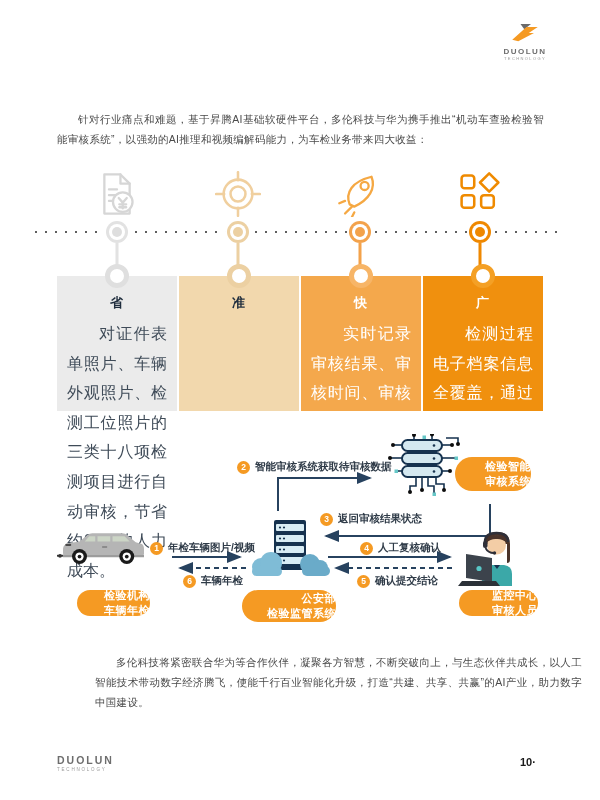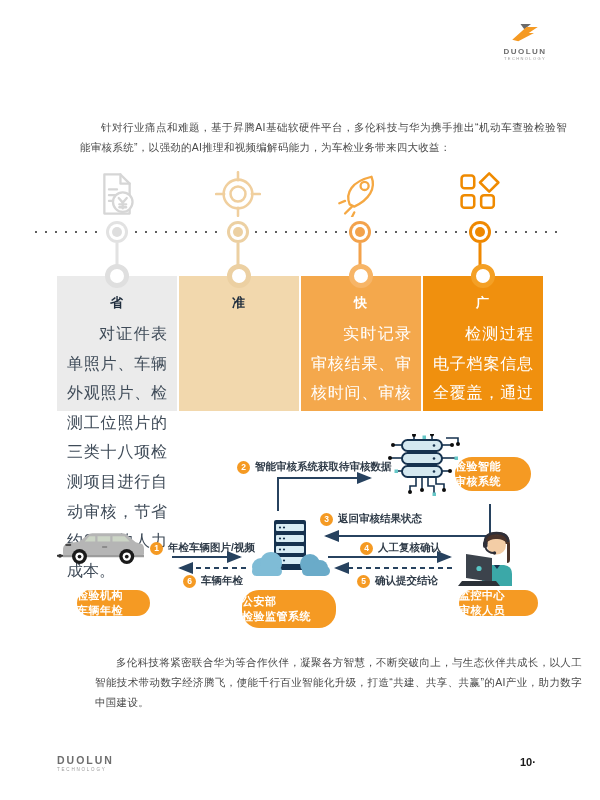--- a/index.html
+++ b/index.html
@@ -8,21 +8,21 @@
   .page { position:relative; width:600px; height:800px; background:#fff; overflow:hidden; }
 
   
   .logo-top { position:absolute; left:500px; top:24px; width:50px; text-align:center; }
   .logo-top .wordmark { font-size:8px; font-weight:bold; color:#6d6d6d; letter-spacing:1.5px; margin-top:1px; }
   .logo-top .tagline  { font-size:4px; color:#9a9a9a; letter-spacing:1.4px; }
 
   
   .para { position:absolute; left:57px; width:487px; font-size:10.5px; line-height:1.9;
           color:#4a4a4a; text-indent:2em; text-align:justify; letter-spacing:0.3px; }
-  .para.intro { top:118px;margin-left:23px; }
+  .para.intro { top:110px; }
   .para.outro { top:653px;margin-left:38px; }
 
   
   .bicon { position:absolute; top:171px; width:46px; height:46px; }
   .bicon svg { width:100%; height:100%; }
   .bi-1 { left:94px; } .bi-2 { left:215px; } .bi-3 { left:337px; } .bi-4 { left:457px; }
 
   
   .timeline { position:absolute; left:35px; top:231px; width:530px; height:2px;
               background:repeating-linear-gradient(to right,#5f5f5f 0 2px,transparent 2px 10px); }
@@ -49,26 +49,26 @@
   .card-1 h3, .card-2 h3 { color:#1f2d3d; }
   .card-3 h3, .card-4 h3 { color:#ffffff; }
   .card p { font-size:16px; line-height:1.85; text-indent:2em; text-align:justify; }
   .card-1 p, .card-2 p { color:#3f4b58; }
   .card-3 p, .card-4 p { color:#ffffff; }
 
   
   .diagram { position:absolute; left:0; top:428px; width:600px; height:228px; }
   .arrow-layer { position:absolute; left:0; top:0; width:600px; height:228px; }
   .dnode { position:absolute; }
-  .pill { position:absolute; background:#f59a23; color:#fff; font-weight:bold; text-align:left;
+  .pill { position:absolute; background:#f59a23; color:#fff; font-weight:bold; text-align:right;
           border-radius:17px; display:flex; flex-direction:column; justify-content:center;
           font-size:11px; line-height:1.4; letter-spacing:0.5px; }
   .pill-chip   { left:455px; top:29px;  width:76px; height:34px; }
   .pill-car    { left:77px;  top:162px; width:73px; height:26px; }
-  .pill-server { left:242px; top:162px; width:94px; height:38px; }
+  .pill-server { left:242px; top:162px; width:94px; height:32px; }
   .pill-person { left:459px; top:162px; width:79px; height:26px; }
   .step { position:absolute; display:flex; align-items:center; gap:5px; white-space:nowrap; }
   .step .n { width:13px; height:13px; border-radius:50%; background:#f59a23; color:#fff;
              font-size:8.5px; font-weight:bold; display:flex; align-items:center; justify-content:center; }
   .step .t { font-size:10.5px; font-weight:600; color:#2f3b48; }
   .st1 { left:150px; top:113px; } .st2 { left:237px; top:32px; } .st3 { left:320px; top:84px; }
   .st4 { left:360px; top:113px; } .st5 { left:357px; top:146px; } .st6 { left:183px; top:146px; }
 
   
   .logo-bottom { position:absolute; left:57px; top:754px; }

